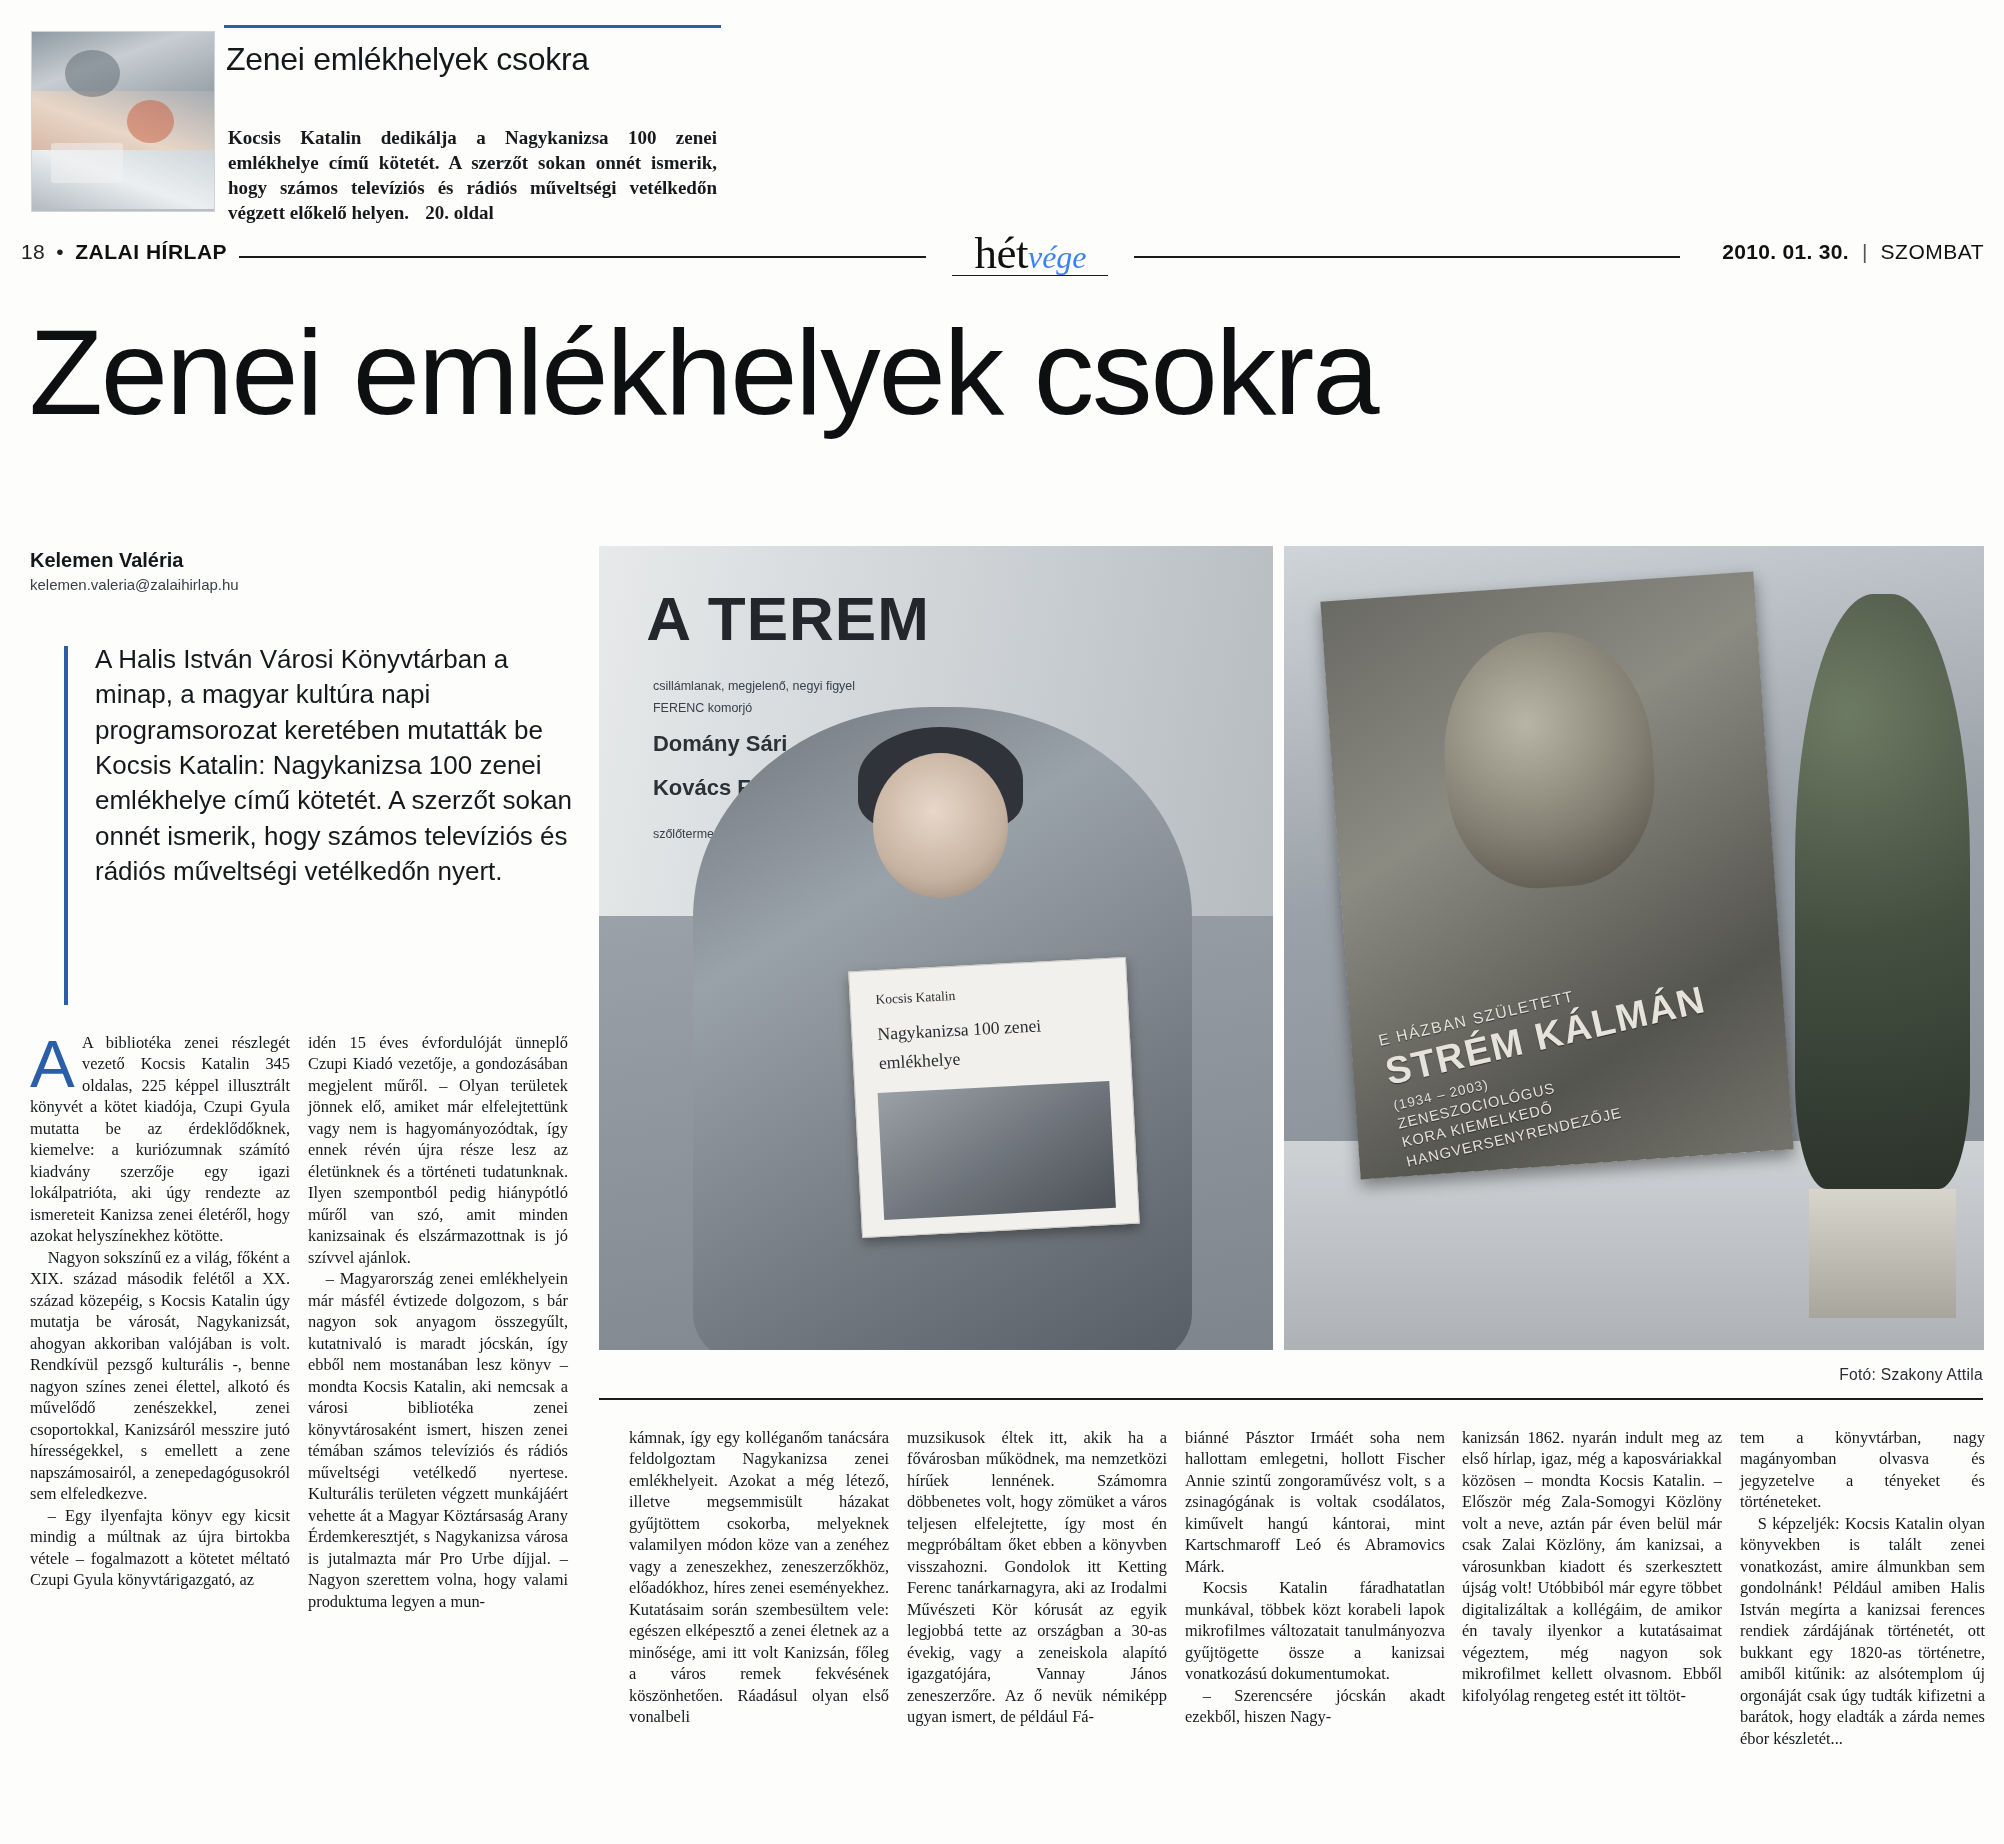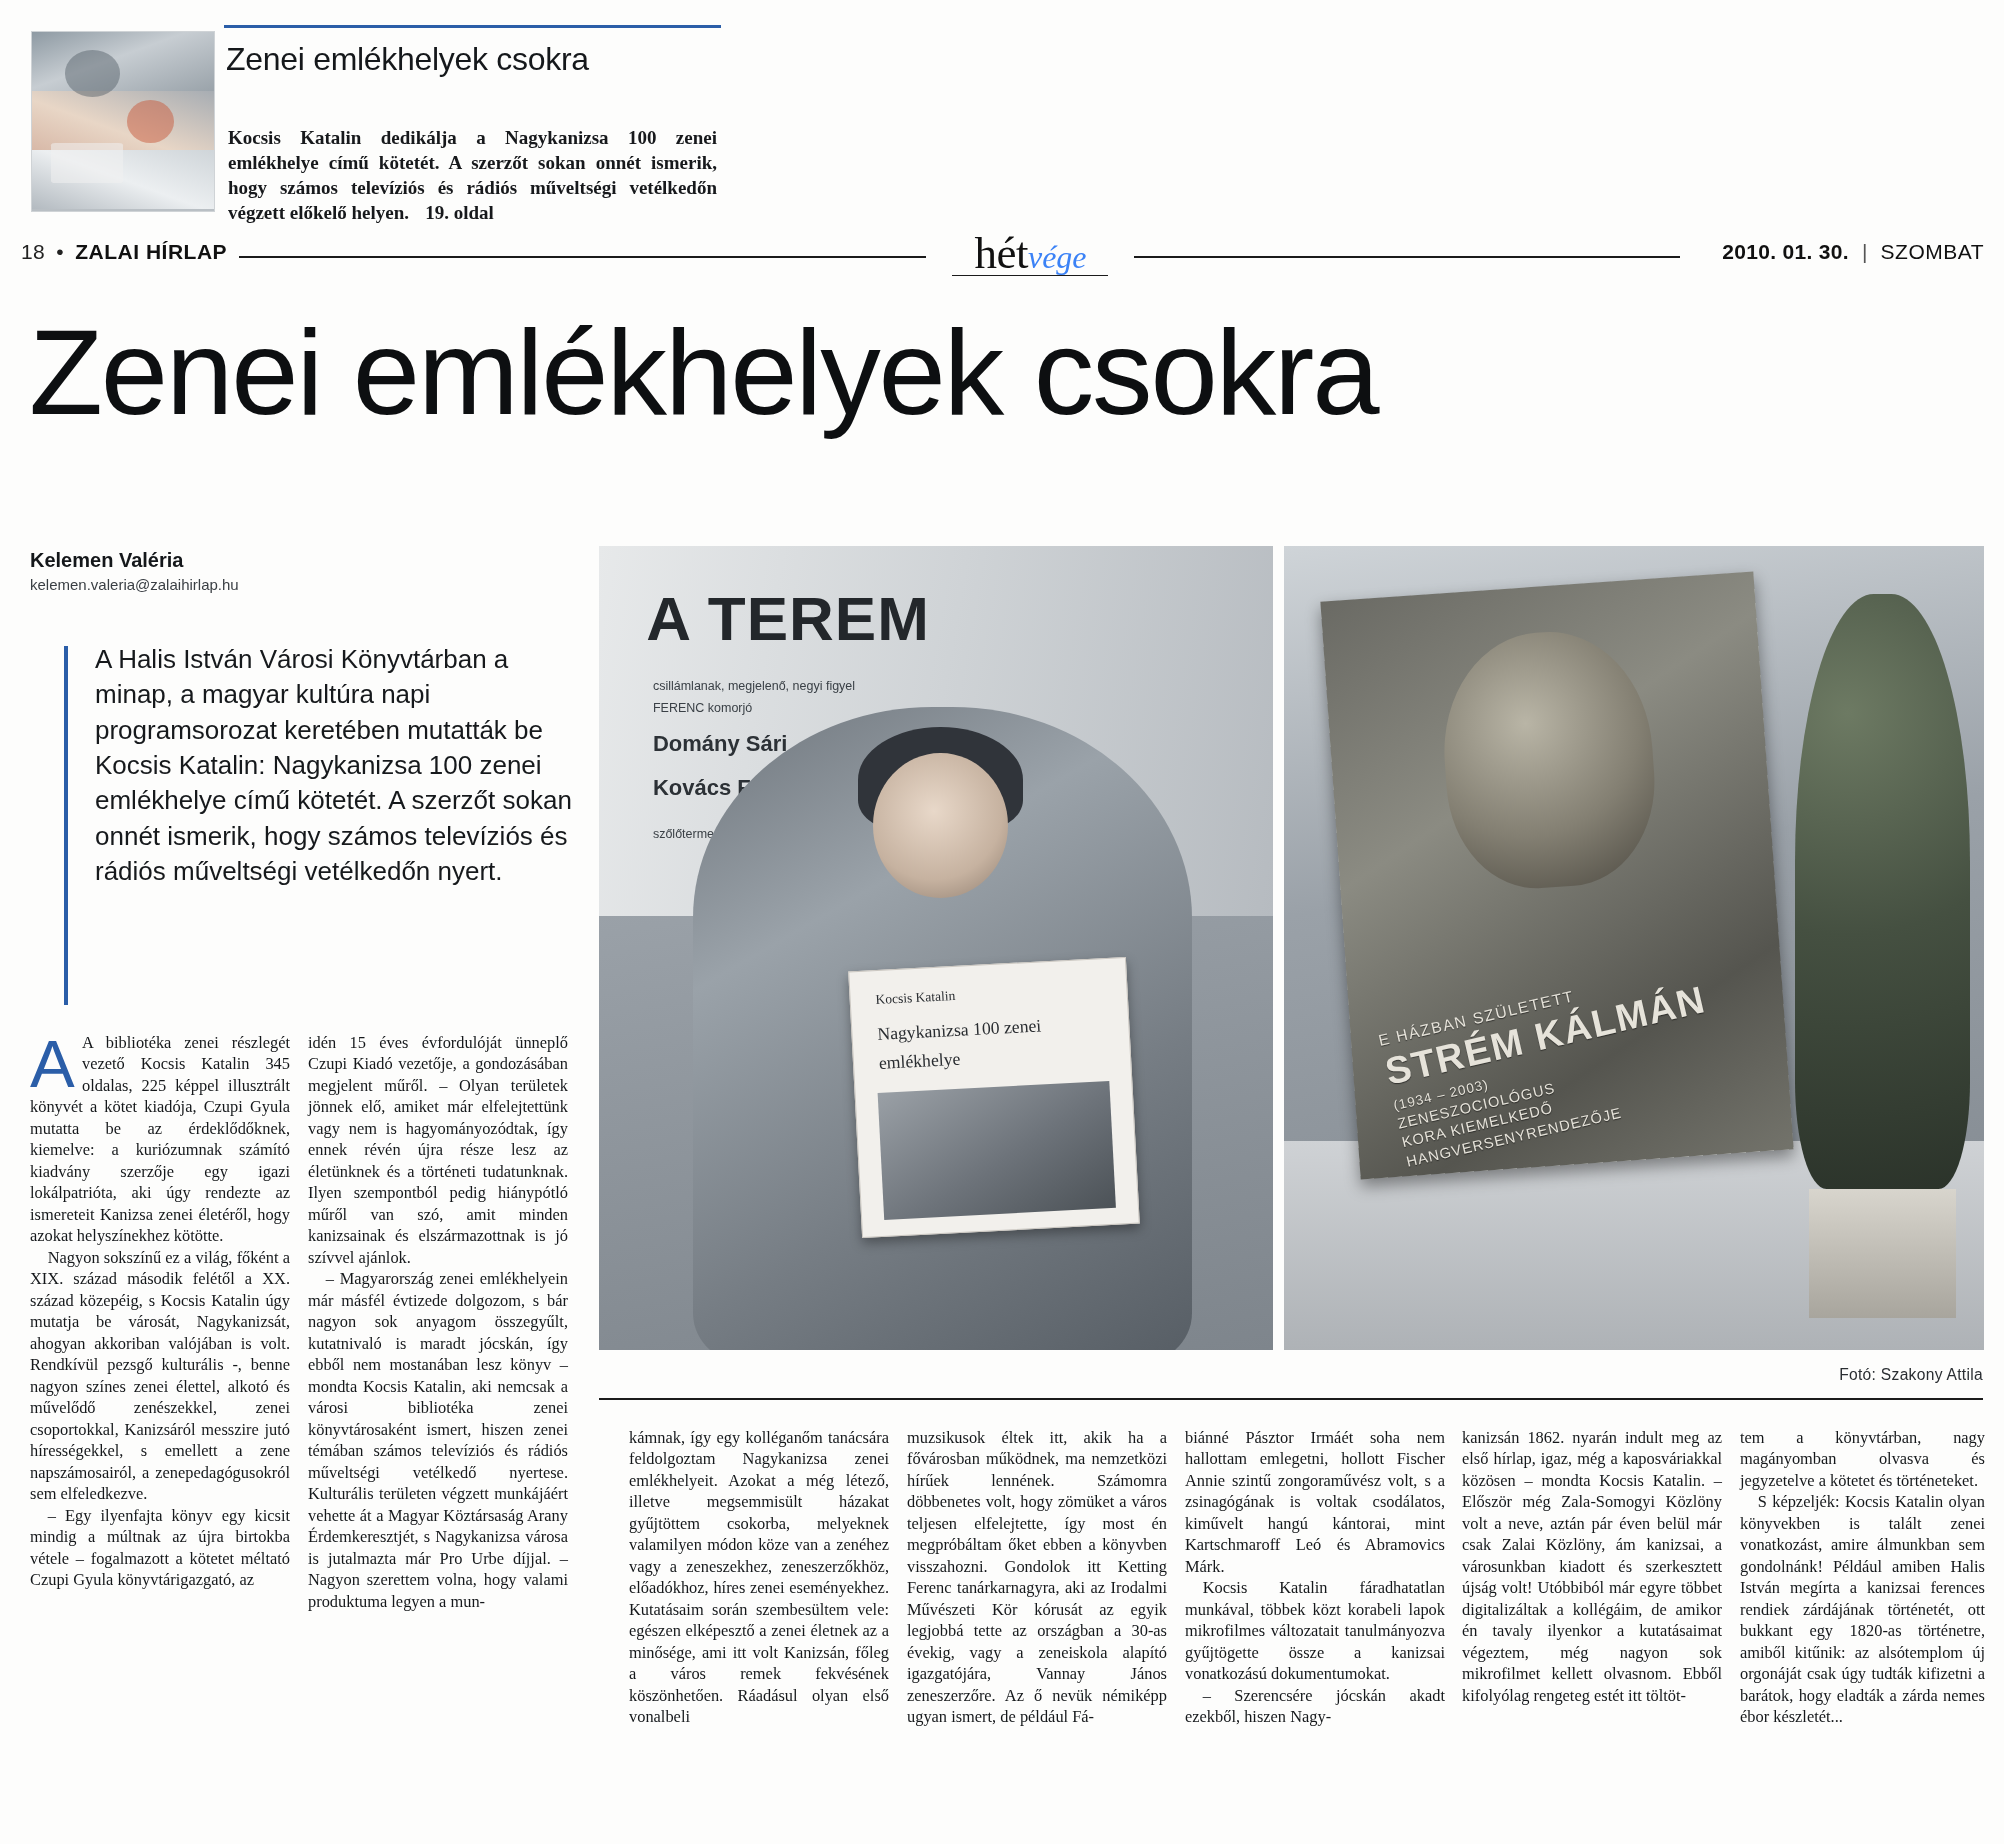--- a/index.html
+++ b/index.html
@@ -461,21 +461,21 @@
       <div class="band tp1"></div>
       <div class="band tp2"></div>
       <div class="band tp3"></div>
       <div class="tp-shape" style="left:18%;top:10%;width:30%;height:26%;"></div>
       <div class="tp-shape" style="left:52%;top:38%;width:26%;height:24%;background:rgba(200,90,60,.5);"></div>
       <div class="tp-shape" style="left:10%;top:62%;width:40%;height:22%;background:rgba(240,240,240,.55);border-radius:6%;"></div>
     </div>
     <div class="teaser-title">Zenei emlékhelyek csokra</div>
     <div class="teaser-body">
       <span>Kocsis Katalin dedikálja a Nagykanizsa 100 zenei emlékhelye című kötetét. A szerzőt sokan onnét ismerik, hogy számos televíziós és rádiós műveltségi vetélkedőn végzett előkelő helyen.</span>
-      <span class="teaser-page" style="margin-left:11.4px;">19. oldal</span>
+      <span class="teaser-page" style="margin-left:11.4px;">20. oldal</span>
     </div>
   </div>
 
   <div class="masthead">
     <div class="mh-left">
       <span class="pg">18</span>
       <span class="pg" style="margin:0 5.2px;">•</span>
       <span class="nm">ZALAI HÍRLAP</span>
     </div>
     <div class="mh-rule-left"></div>
@@ -573,20 +573,20 @@
       <p class="first">biánné Pásztor Irmáét soha nem hallottam emlegetni, hollott Fischer Annie szintű zongoraművész volt, s a zsinagógának is voltak csodálatos, kiművelt hangú kántorai, mint Kartschmaroff Leó és Abramovics Márk.</p>
       <p>Kocsis Katalin fáradhatatlan munkával, többek közt korabeli lapok mikrofilmes változatait tanulmányozva gyűjtögette össze a kanizsai vonatkozású dokumentumokat.</p>
       <p>– Szerencsére jócskán akadt ezekből, hiszen Nagy-</p>
     </div>
 
     <div class="col c6">
       <p class="first">kanizsán 1862. nyarán indult meg az első hírlap, igaz, még a kaposváriakkal közösen – mondta Kocsis Katalin. – Először még Zala-Somogyi Közlöny volt a neve, aztán pár éven belül már csak Zalai Közlöny, ám kanizsai, a városunkban kiadott és szerkesztett újság volt! Utóbbiból már egyre többet digitalizáltak a kollégáim, de amikor én tavaly ilyenkor a kutatásaimat végeztem, még nagyon sok mikrofilmet kellett olvasnom. Ebből kifolyólag rengeteg estét itt töltöt-</p>
     </div>
 
     <div class="col c7">
-      <p class="first">tem a könyvtárban, nagy magányomban olvasva és jegyzetelve a kötetet és történeteket.</p>
+      <p class="first">tem a könyvtárban, nagy magányomban olvasva és jegyzetelve a tényeket és történeteket.</p>
       <p>S képzeljék: Kocsis Katalin olyan könyvekben is talált zenei vonatkozást, amire álmunkban sem gondolnánk! Például amiben Halis István megírta a kanizsai ferences rendiek zárdájának történetét, ott bukkant egy 1820-as történetre, amiből kitűnik: az alsótemplom új orgonáját csak úgy tudták kifizetni a barátok, hogy eladták a zárda nemes ébor készletét...</p>
     </div>
 
   </div>
 
 </div>
 
 
 </body></html>

